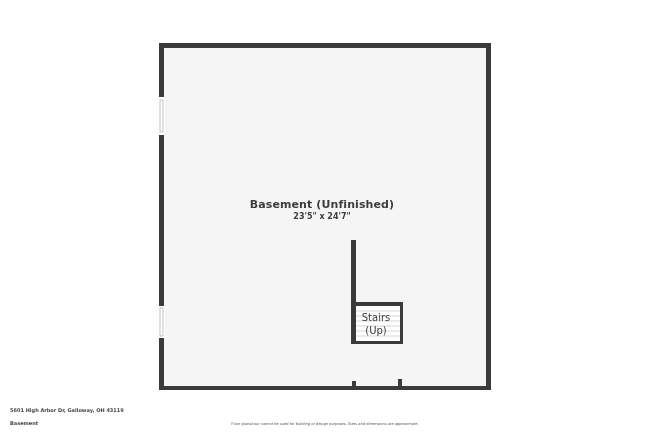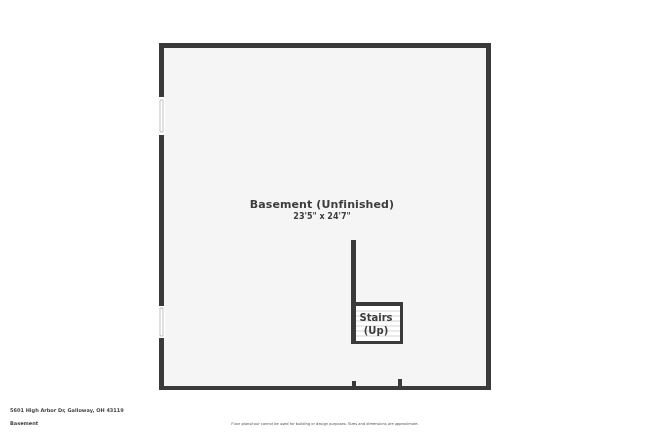--- a/index.html
+++ b/index.html
@@ -11,21 +11,21 @@
     .room-title {
       position: absolute; left: 222px; top: 198px; width: 200px; text-align: center;
       font-size: 11px; font-weight: bold; color: #3d3d3d; letter-spacing: 0.1px;
     }
     .room-dims {
       position: absolute; left: 222px; top: 212px; width: 200px; text-align: center;
       font-size: 8px; font-weight: bold; color: #3d3d3d;
     }
     .stairs-label {
       position: absolute; left: 355px; top: 311px; width: 42px; text-align: center;
-      font-size: 10px; font-weight: bold; color: #3d3d3d; line-height: 13px;
+      font-size: 10px; font-weight: normal; color: #3d3d3d; line-height: 13px;
     }
     .footer-address {
       position: absolute; left: 10px; top: 407px; font-size: 5px; font-weight: bold; color: #444;
     }
     .footer-floor {
       position: absolute; left: 10px; top: 420px; font-size: 5px; font-weight: bold; color: #444;
     }
     .footer-disclaimer {
       position: absolute; left: 0; top: 422px; width: 650px; text-align: center;
       font-size: 3.6px; color: #555;

